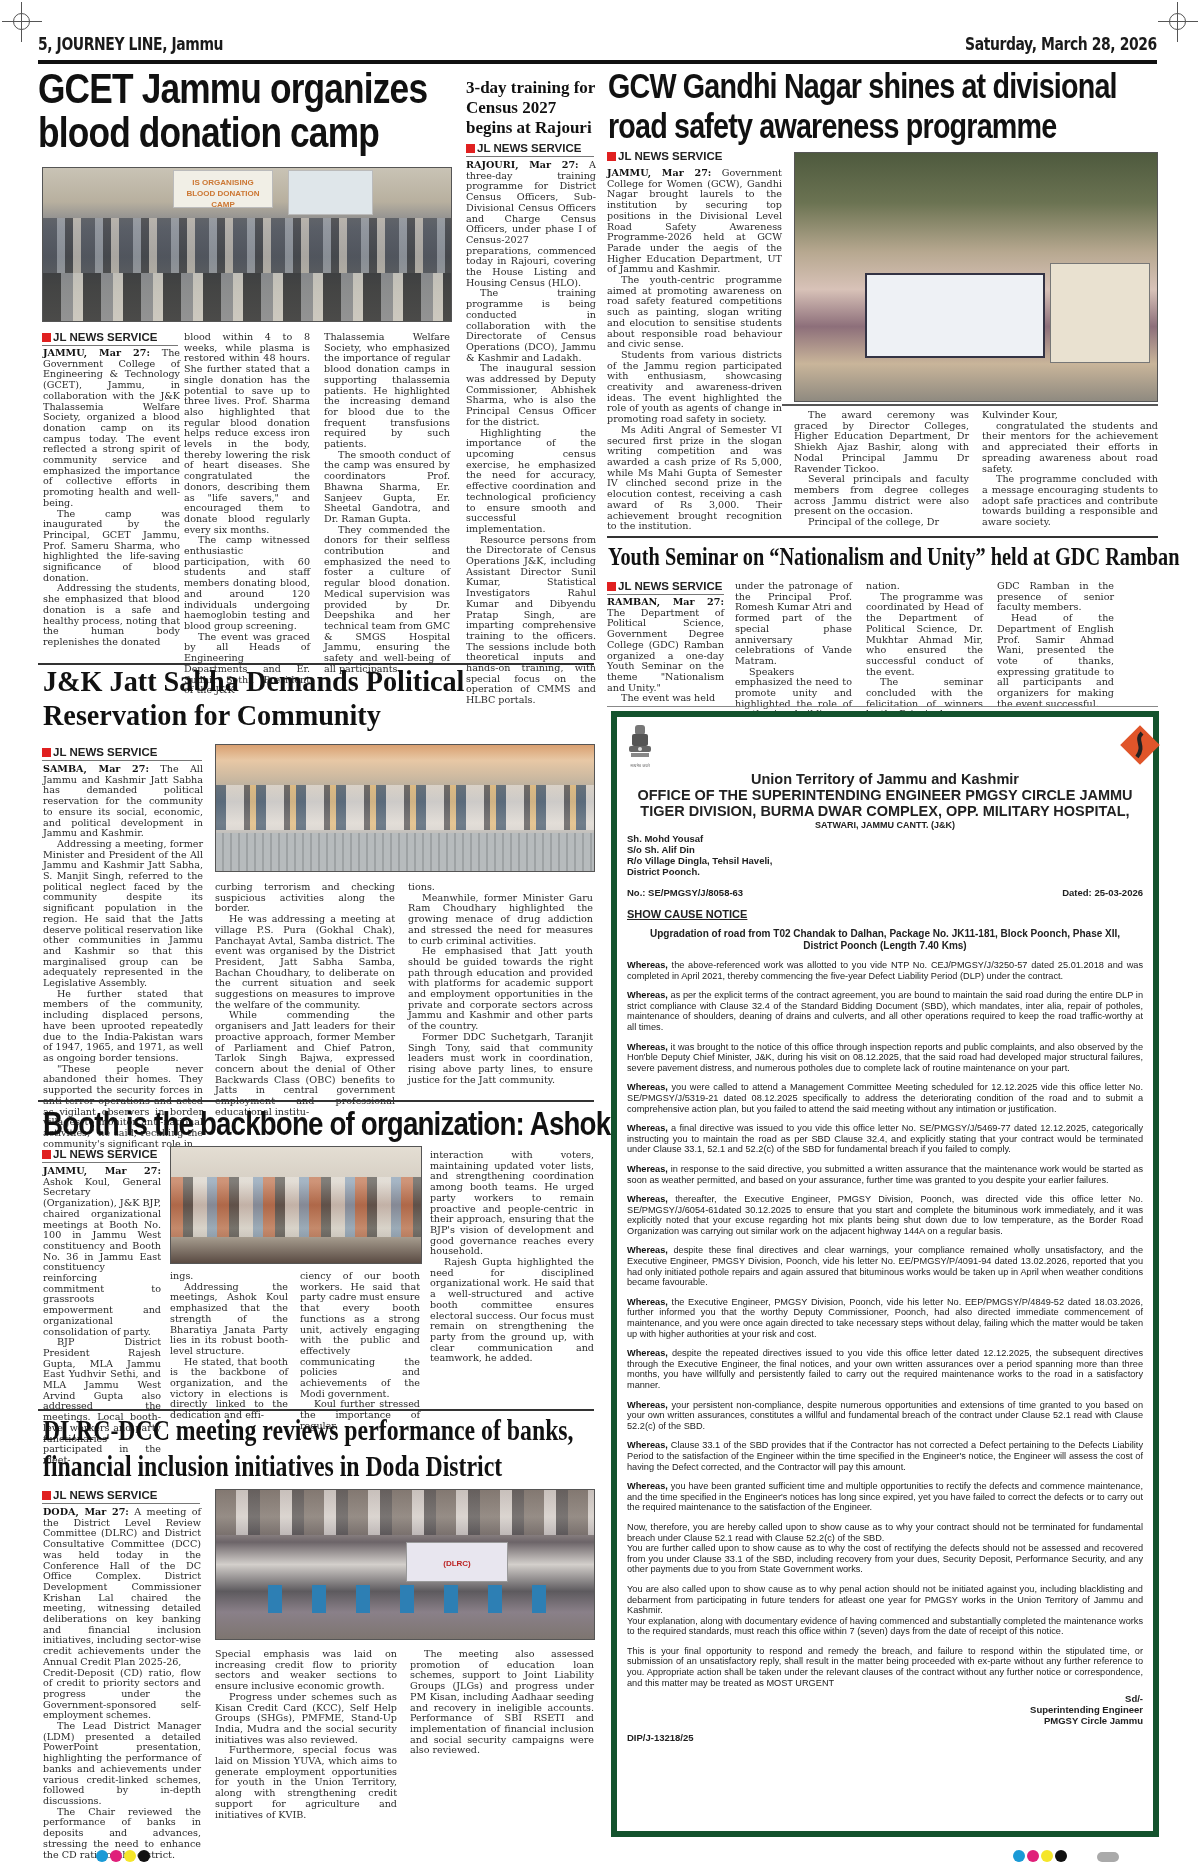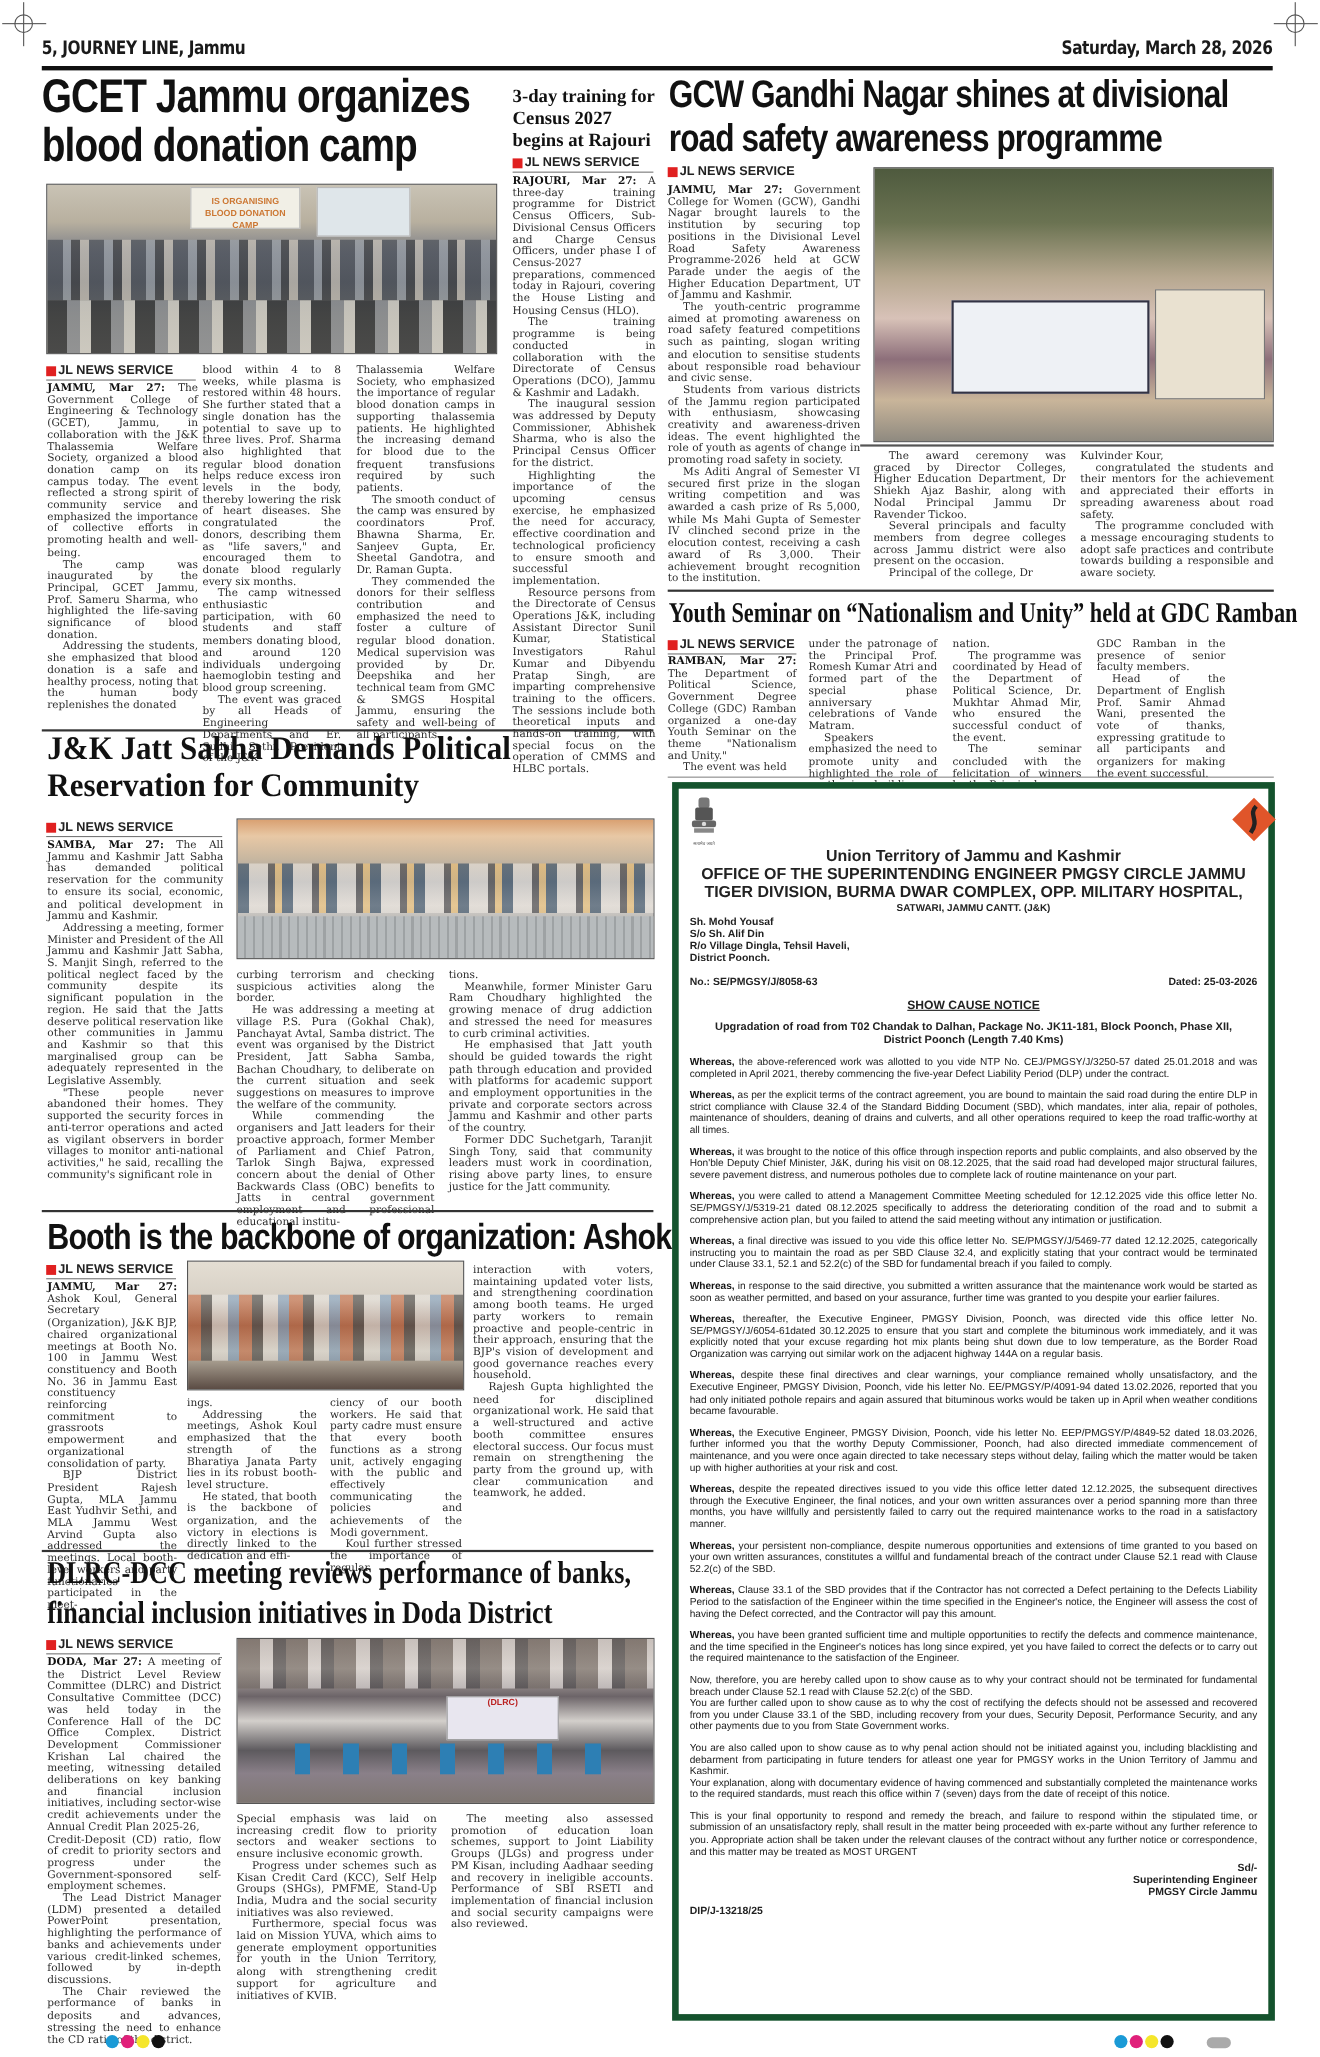--- a/index.html
+++ b/index.html
@@ -153,20 +153,21 @@
   <div>J&amp;K Jatt Sabha Demands Political</div>
   <div>Reservation for Community</div>
 </div>
 <div class="abs byline" style="left:42px;top:746px;width:160px;">
     <span class="sq" style="background: rgb(224, 32, 32);"></span>
     <span>JL NEWS SERVICE</span>
   </div>
 <div class="col" style="left:43px;top:764px;width:160px;">
   <p class="first"><b>SAMBA, Mar 27:</b> <span>The All Jammu and Kashmir Jatt Sabha has demanded political reservation for the community to ensure its social, economic, and political development in Jammu and Kashmir.</span></p>
   <p>Addressing a meeting, former Minister and President of the All Jammu and Kashmir Jatt Sabha, S. Manjit Singh, referred to the political neglect faced by the community despite its significant population in the region. He said that the Jatts deserve political reservation like other communities in Jammu and Kashmir so that this marginalised group can be adequately represented in the Legislative Assembly.</p>
+  <p>He further stated that members of the community, including displaced persons, have been uprooted repeatedly due to the India-Pakistan wars of 1947, 1965, and 1971, as well as ongoing border tensions.</p>
   <p>"These people never abandoned their homes. They supported the security forces in anti-terror operations and acted as vigilant observers in border villages to monitor anti-national activities," he said, recalling the community's significant role in</p>
 </div>
 <div class="photo" style="left:215px;top:744px;width:380px;height:128px;background:linear-gradient(180deg,#d9a071 0%,#e8c8a5 12%,#c8b7a0 28%,#9ea0a3 45%,#d6d1cb 62%,#a8a9a8 80%,#8c8e8f 100%);">
   <div class="abs" style="left:0;top:40px;width:380px;height:45px;background:repeating-linear-gradient(90deg,#2c4660 0 10px,#ebe6e0 10px 28px,#3b3b3f 28px 34px,#f0c070 34px 40px);opacity:0.6;"></div>
   <div class="abs" style="left:0;top:88px;width:380px;height:40px;background:repeating-linear-gradient(90deg,#b7bbbd 0 6px,#9ea2a4 6px 8px);"></div>
 </div>
 <div class="col" style="left:215px;top:882px;width:180px;">
   <p class="first">curbing terrorism and checking suspicious activities along the border.</p>
   <p>He was addressing a meeting at village P.S. Pura (Gokhal Chak), Panchayat Avtal, Samba district. The event was organised by the District President, Jatt Sabha Samba, Bachan Choudhary, to deliberate on the current situation and seek suggestions on measures to improve the welfare of the community.</p>
   <p>While commending the organisers and Jatt leaders for their proactive approach, former Member of Parliament and Chief Patron, Tarlok Singh Bajwa, expressed concern about the denial of Other Backwards Class (OBC) benefits to Jatts in central government employment and professional educational institu-</p>
@@ -215,21 +216,21 @@
     <span>JL NEWS SERVICE</span>
   </div>
 <div class="col" style="left:43px;top:1507px;width:158px;">
   <p class="first"><b>DODA, Mar 27:</b> <span>A meeting of the District Level Review Committee (DLRC) and District Consultative Committee (DCC) was held today in the Conference Hall of the DC Office Complex. District Development Commissioner Krishan Lal chaired the meeting, witnessing detailed deliberations on key banking and financial inclusion initiatives, including sector-wise credit achievements under the Annual Credit Plan 2025-26,</span></p>
   <p class="first">Credit-Deposit (CD) ratio, flow of credit to priority sectors and progress under the Government-sponsored self-employment schemes.</p>
   <p>The Lead District Manager (LDM) presented a detailed PowerPoint presentation, highlighting the performance of banks and achievements under various credit-linked schemes, followed by in-depth discussions.</p>
   <p>The Chair reviewed the performance of banks in deposits and advances, stressing the need to enhance the CD ratio of the district.</p>
 </div>
 <div class="photo" style="left:215px;top:1489px;width:380px;height:151px;background:linear-gradient(180deg,#9b8e86 0%,#c6bdb5 18%,#6c6468 35%,#d3cfcb 50%,#5d5a5e 68%,#8a8089 82%,#7d7570 100%);">
   <div class="abs" style="left:0;top:0;width:380px;height:45px;background:repeating-linear-gradient(90deg,#6f6660 0 20px,#ece8e6 20px 32px,#3b3a3d 32px 44px);opacity:0.55;"></div>
-  <div class="abs" style="left:190px;top:52px;width:102px;height:40px;background:#e8e6ef;border:1px solid #999;font-family:'Liberation Sans',sans-serif;font-size:8px;font-weight:bold;color:#b22;text-align:center;">(DLRC)</div>
+  <div class="abs" style="left:190px;top:52px;width:102px;height:40px;background:#e8e6ef;border:1px solid #999;font-family:'Liberation Sans',sans-serif;font-size:8px;font-weight:bold;color:#b22;text-align:center;padding-top:16px;">(DLRC)</div>
   <div class="abs" style="left:30px;top:95px;width:330px;height:28px;background:repeating-linear-gradient(90deg,transparent 0 22px,#2d7fb4 22px 36px,transparent 36px 44px);"></div>
 </div>
 <div class="col" style="left:215px;top:1649px;width:182px;">
   <p class="first">Special emphasis was laid on increasing credit flow to priority sectors and weaker sections to ensure inclusive economic growth.</p>
   <p>Progress under schemes such as Kisan Credit Card (KCC), Self Help Groups (SHGs), PMFME, Stand-Up India, Mudra and the social security initiatives was also reviewed.</p>
   <p>Furthermore, special focus was laid on Mission YUVA, which aims to generate employment opportunities for youth in the Union Territory, along with strengthening credit support for agriculture and initiatives of KVIB.</p>
 </div>
 <div class="col" style="left:410px;top:1649px;width:184px;">
   <p>The meeting also assessed promotion of education loan schemes, support to Joint Liability Groups (JLGs) and progress under PM Kisan, including Aadhaar seeding and recovery in ineligible accounts. Performance of SBI RSETI and implementation of financial inclusion and social security campaigns were also reviewed.</p>
 </div>
@@ -260,21 +261,21 @@
   <div style="font-weight:bold;font-size:9.5px;line-height:11px;margin-top:2px;">
     <div>Sh. Mohd Yousaf</div>
     <div>S/o Sh. Alif Din</div>
     <div>R/o Village Dingla, Tehsil Haveli,</div>
     <div>District Poonch.</div>
   </div>
   <div style="display:flex;justify-content:space-between;font-weight:bold;font-size:9.5px;margin-top:10px;">
     <span>No.: SE/PMGSY/J/8058-63</span>
     <span>Dated: 25-03-2026</span>
   </div>
-  <div style="text-align:center;font-weight:bold;font-size:11px;text-decoration:underline;margin-top:10px;">SHOW CAUSE NOTICE</div>
+  <div style="text-align:left;font-weight:bold;font-size:11px;text-decoration:underline;margin-top:10px;">SHOW CAUSE NOTICE</div>
   <div style="text-align:center;font-weight:bold;font-size:10px;line-height:12px;margin-top:8px;margin-bottom:8px;">
     <div style="white-space:nowrap;">Upgradation of road from T02 Chandak to Dalhan, Package No. JK11-181, Block Poonch, Phase XII,</div>
     <div>District Poonch (Length 7.40 Kms)</div>
   </div>
   <div id="notice-paras">
       <div class="para"><b>Whereas,</b><span style="white-space: pre-line;"> the above-referenced work was allotted to you vide NTP No. CEJ/PMGSY/J/3250-57 dated 25.01.2018 and was completed in April 2021, thereby commencing the five-year Defect Liability Period (DLP) under the contract.</span></div>
       <div class="para"><b>Whereas,</b><span style="white-space: pre-line;"> as per the explicit terms of the contract agreement, you are bound to maintain the said road during the entire DLP in strict compliance with Clause 32.4 of the Standard Bidding Document (SBD), which mandates, inter alia, repair of potholes, maintenance of shoulders, deaning of drains and culverts, and all other operations required to keep the road traffic-worthy at all times.</span></div>
       <div class="para"><b>Whereas,</b><span style="white-space: pre-line;"> it was brought to the notice of this office through inspection reports and public complaints, and also observed by the Hon'ble Deputy Chief Minister, J&amp;K, during his visit on 08.12.2025, that the said road had developed major structural failures, severe pavement distress, and numerous potholes due to complete lack of routine maintenance on your part.</span></div>
       <div class="para"><b>Whereas,</b><span style="white-space: pre-line;"> you were called to attend a Management Committee Meeting scheduled for 12.12.2025 vide this office letter No. SE/PMGSY/J/5319-21 dated 08.12.2025 specifically to address the deteriorating condition of the road and to submit a comprehensive action plan, but you failed to attend the said meeting without any intimation or justification.</span></div>
       <div class="para"><b>Whereas,</b><span style="white-space: pre-line;"> a final directive was issued to you vide this office letter No. SE/PMGSY/J/5469-77 dated 12.12.2025, categorically instructing you to maintain the road as per SBD Clause 32.4, and explicitly stating that your contract would be terminated under Clause 33.1, 52.1 and 52.2(c) of the SBD for fundamental breach if you failed to comply.</span></div>

